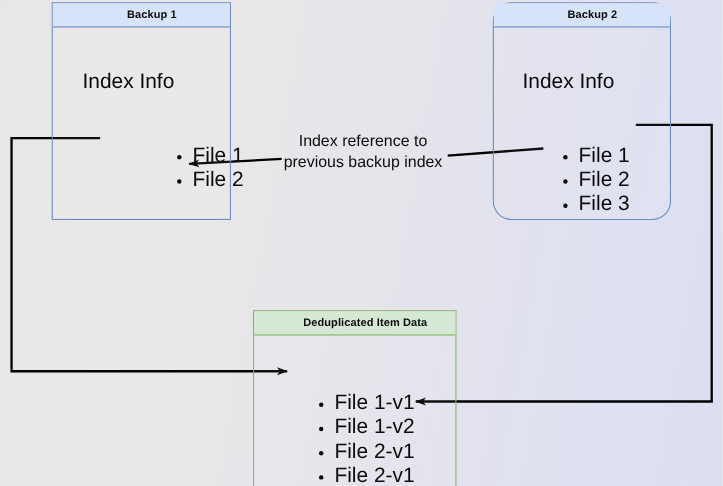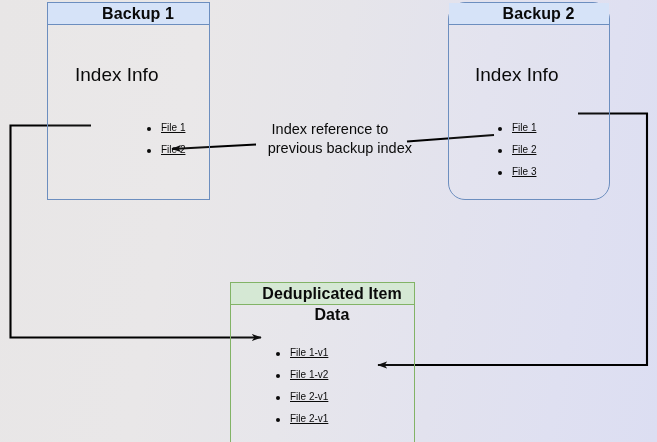--- a/index.html
+++ b/index.html
@@ -35,21 +35,21 @@
     position: absolute;
     box-sizing: border-box;
     border: 1.6px solid #6c8ebf;
     background: rgba(255,255,255,0.06);
   }
   .box .hdr {
     box-sizing: border-box;
     height: 22px;
     line-height: 21px;
     text-align: center;
-    font-size: 16px;
+    font-size: 10px;
     font-weight: bold;
     color: #0a0a0a;
     background: #d6e3f8;
     border-bottom: 1.6px solid #6c8ebf;
     letter-spacing: .1px;
     padding-left: 19px;
   }
   .box.green {
     border-color: #82b366;
   }
@@ -66,26 +66,25 @@
   .caption {
     position: absolute;
     font-size: 19px;
     color: #0a0a0a;
     white-space: nowrap;
   }
 
   
   ul.items {
     position: absolute;
-    margin: 0;
+    margin: 14px;
     padding: 0;
     list-style: none;
-    font-size: 10px;
+    font-size: 19px;
     color: #0a0a0a;
-    text-decoration: underline;
   }
   ul.items li {
     position: relative;
     height: 22px;
     line-height: 22px;
     padding-left: 15px;
     white-space: nowrap;
   }
   ul.items li::before {
     content: "";
@@ -102,21 +101,21 @@
   #ref-label {
     position: absolute;
     left: 248px;
     top: 120px;
     width: 164px;
     text-align: center;
     font-size: 14.5px;
     line-height: 19px;
     color: #0a0a0a;
   }
-  #ref-label .l2 { display: block; text-align: right; }
+  #ref-label .l2 { display: block; }
 </style>
 </head>
 <body>
 
 <div id="canvas">
 
   <svg id="connectors" viewBox="0 0 657 442" width="657" height="442" xmlns="http://www.w3.org/2000/svg">
     <defs>
       <marker id="arrowEnd" markerWidth="10" markerHeight="8" refX="9.2" refY="4" orient="auto" markerUnits="userSpaceOnUse">
         <path d="M0,0.4 L10,4 L0,7.6 L2.6,4 Z" fill="#000000"></path>

